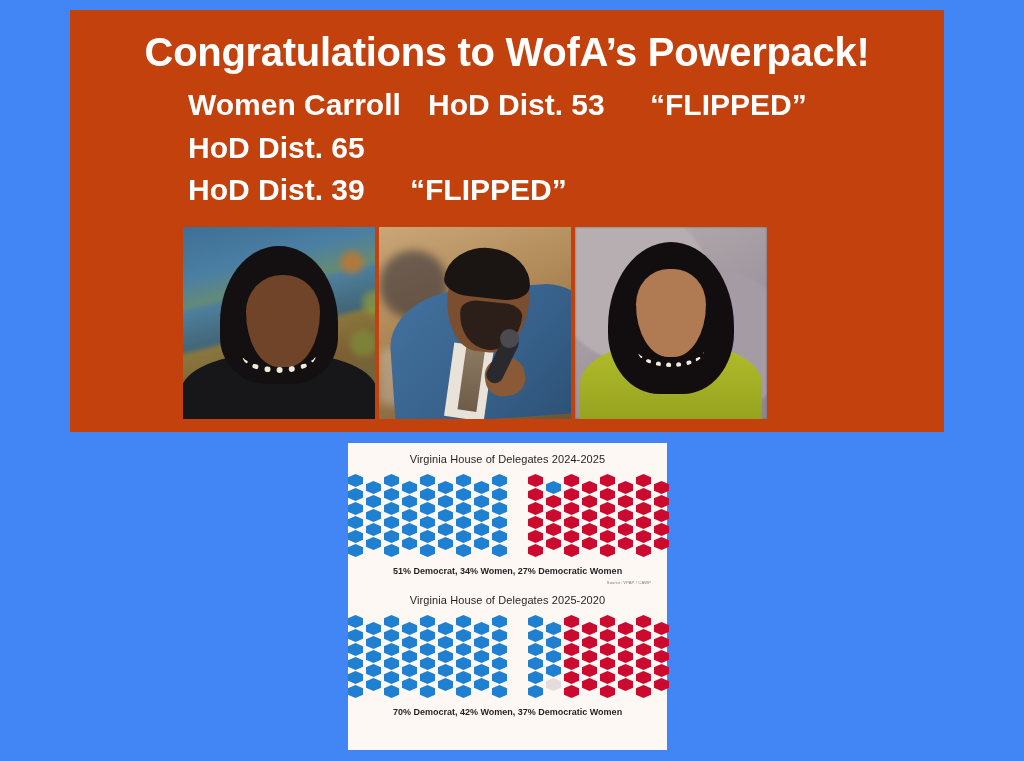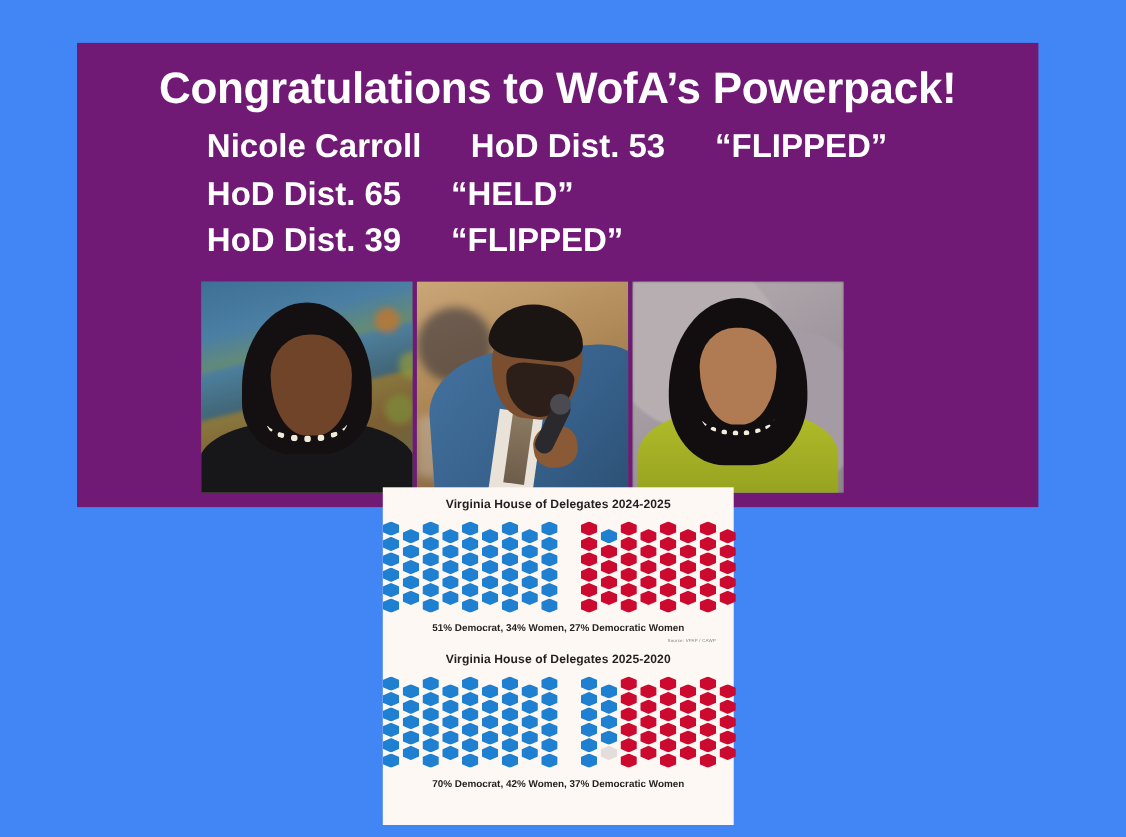--- a/index.html
+++ b/index.html
@@ -15,23 +15,22 @@
     position: relative;
   }
 
   
   .banner {
     position: absolute;
     left: 70px;
     top: 10px;
     width: 874px;
     height: 422px;
-    background: #701a75;
+    background: #c2410c;
     box-sizing: border-box;
-    margin-top: 29px;
   }
 
   .banner-title {
     text-align: center;
     color: #ffffff;
     font-size: 40px;
     font-weight: bold;
     letter-spacing: -0.3px;
     padding-top: 21px;
     line-height: 1.05;
@@ -254,21 +253,21 @@
     width: 319px;
     height: 307px;
     background: #fdf8f4;
     box-sizing: border-box;
     padding: 10px 12px 8px;
   }
   .chart-block { position: relative; }
   .chart-title {
     text-align: center;
     font-size: 11px;
-    font-weight: bold;
+    font-weight: normal;
     color: #231f20;
     letter-spacing: .1px;
   }
   .hemicycle {
     display: flex;
     justify-content: center;
     align-items: flex-start;
     margin-top: 9px;
     gap: 5px;
   }
@@ -307,27 +306,26 @@
 </style>
 </head>
 <body>
 
 <div class="banner">
 
   <div class="banner-title">Congratulations to WofA’s  Powerpack!</div>
 
   <div class="roster">
     <div class="roster-row">
-      <span class="col-name">Nicole Carroll</span>
+      <span class="col-name">Women Carroll</span>
       <span class="col-district">HoD Dist. 53</span>
       <span class="col-status">“FLIPPED”</span>
     </div>
     <div class="roster-row">
       <span class="col-district">HoD Dist. 65</span>
-      <span class="col-status">“HELD”</span>
     </div>
     <div class="roster-row">
       <span class="col-district">HoD Dist. 39</span>
       <span class="col-status">“FLIPPED”</span>
     </div>
   </div>
 
   <div class="photos">
     <div class="photo">
       <div class="p1-bg"></div>

